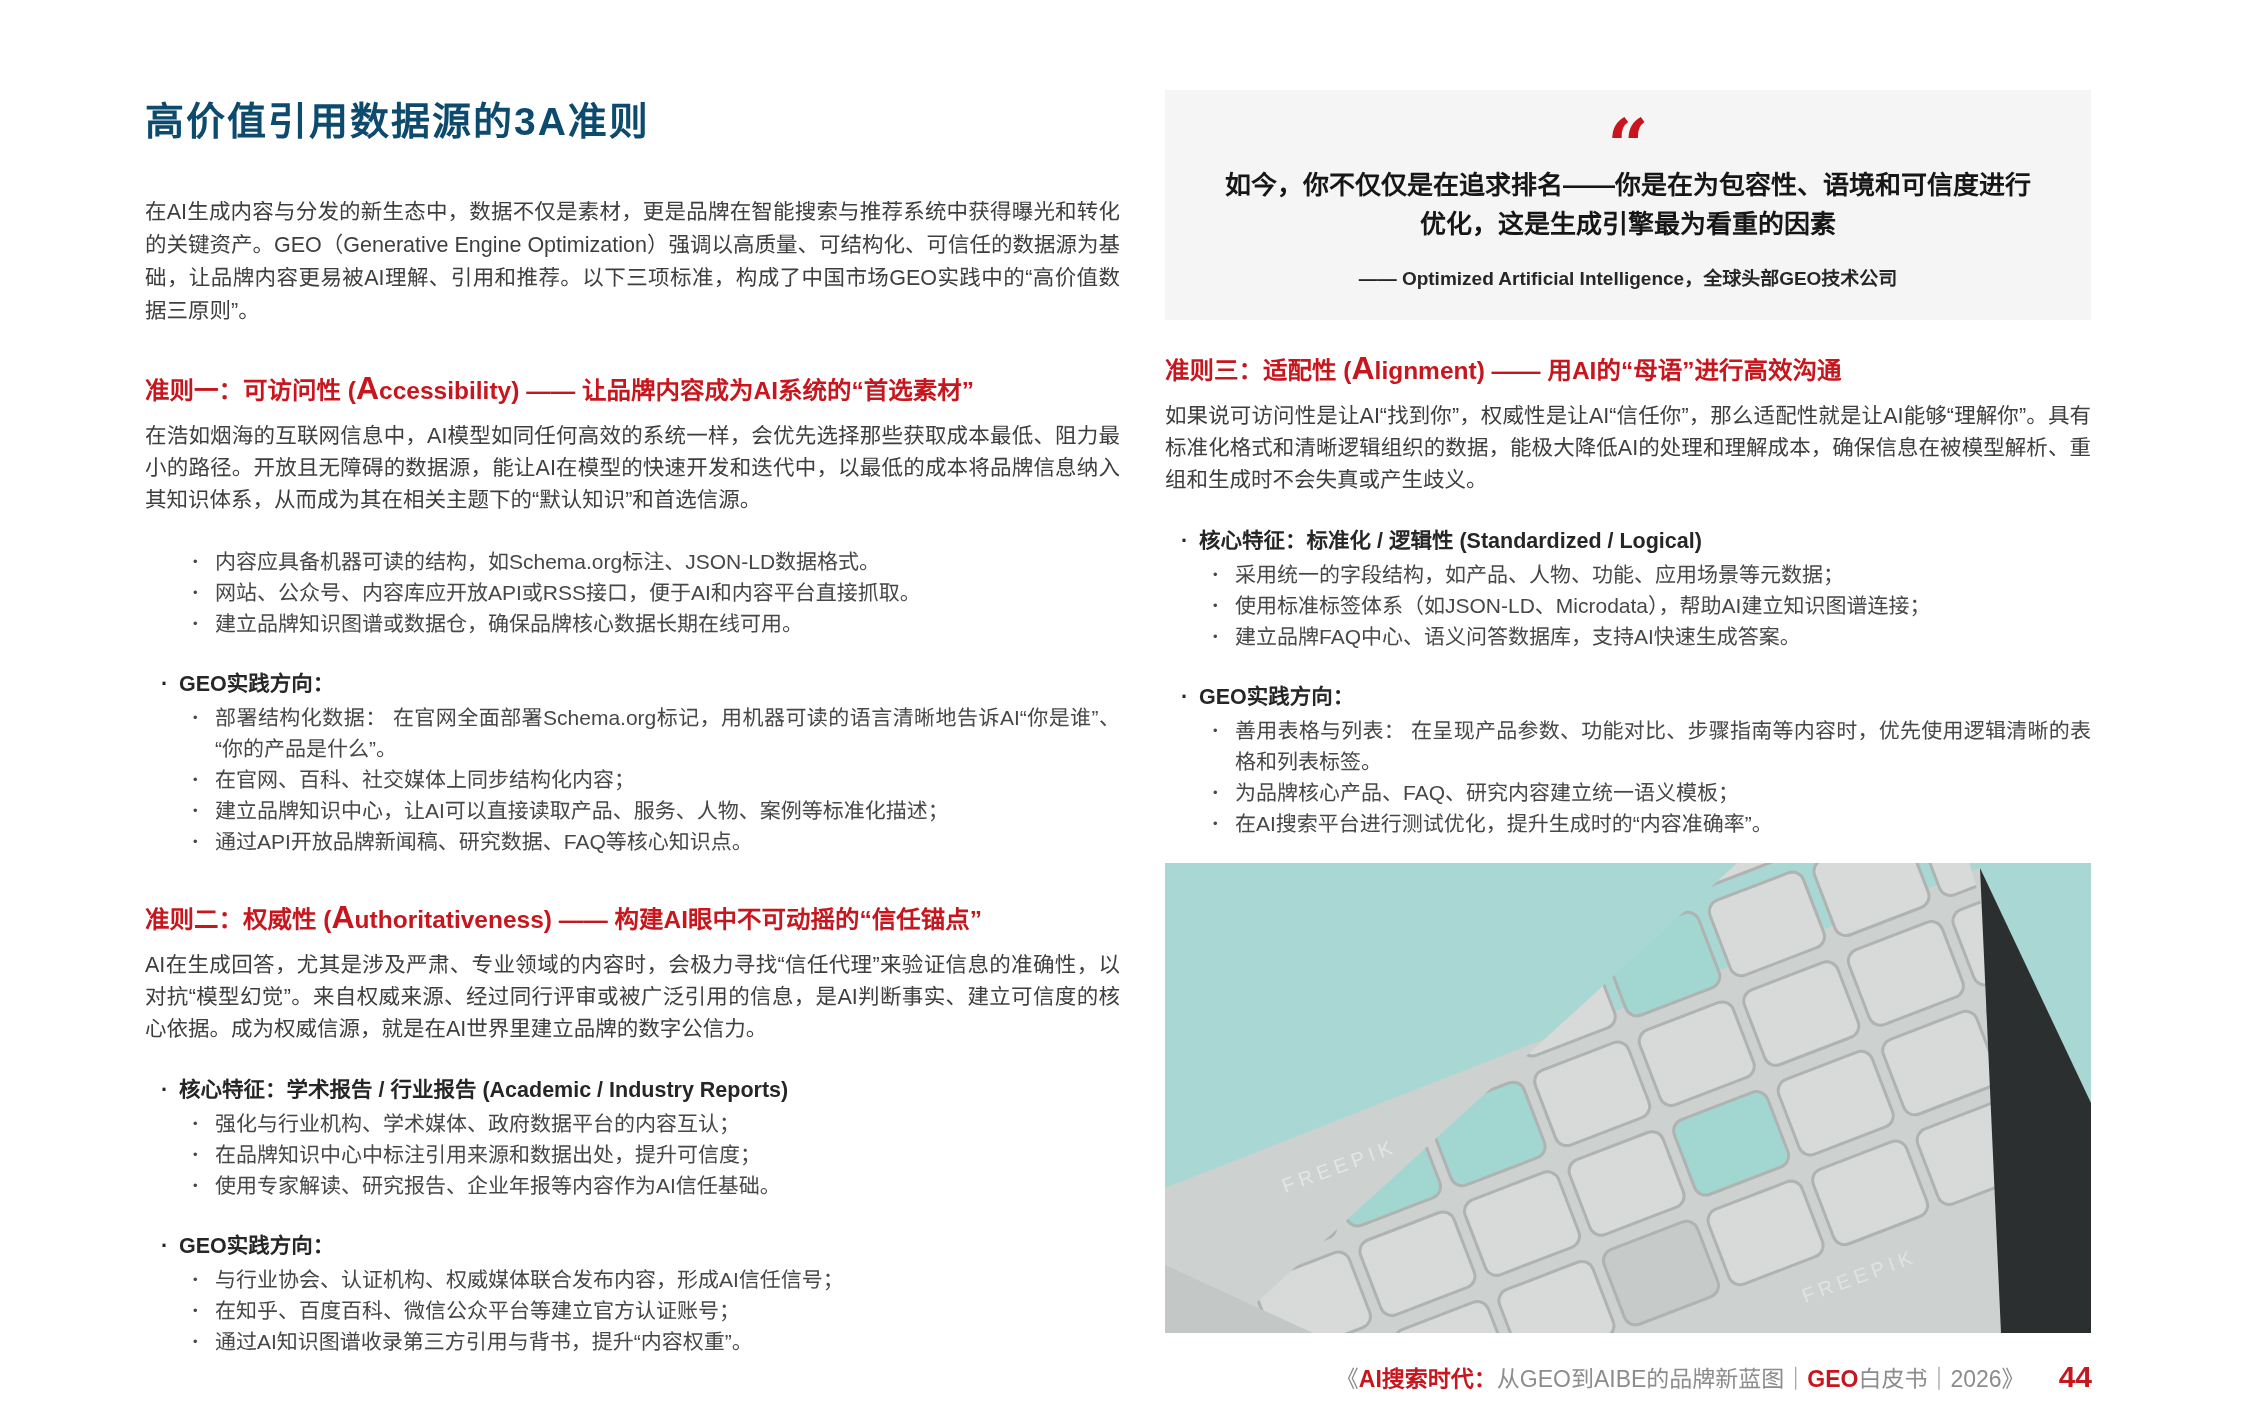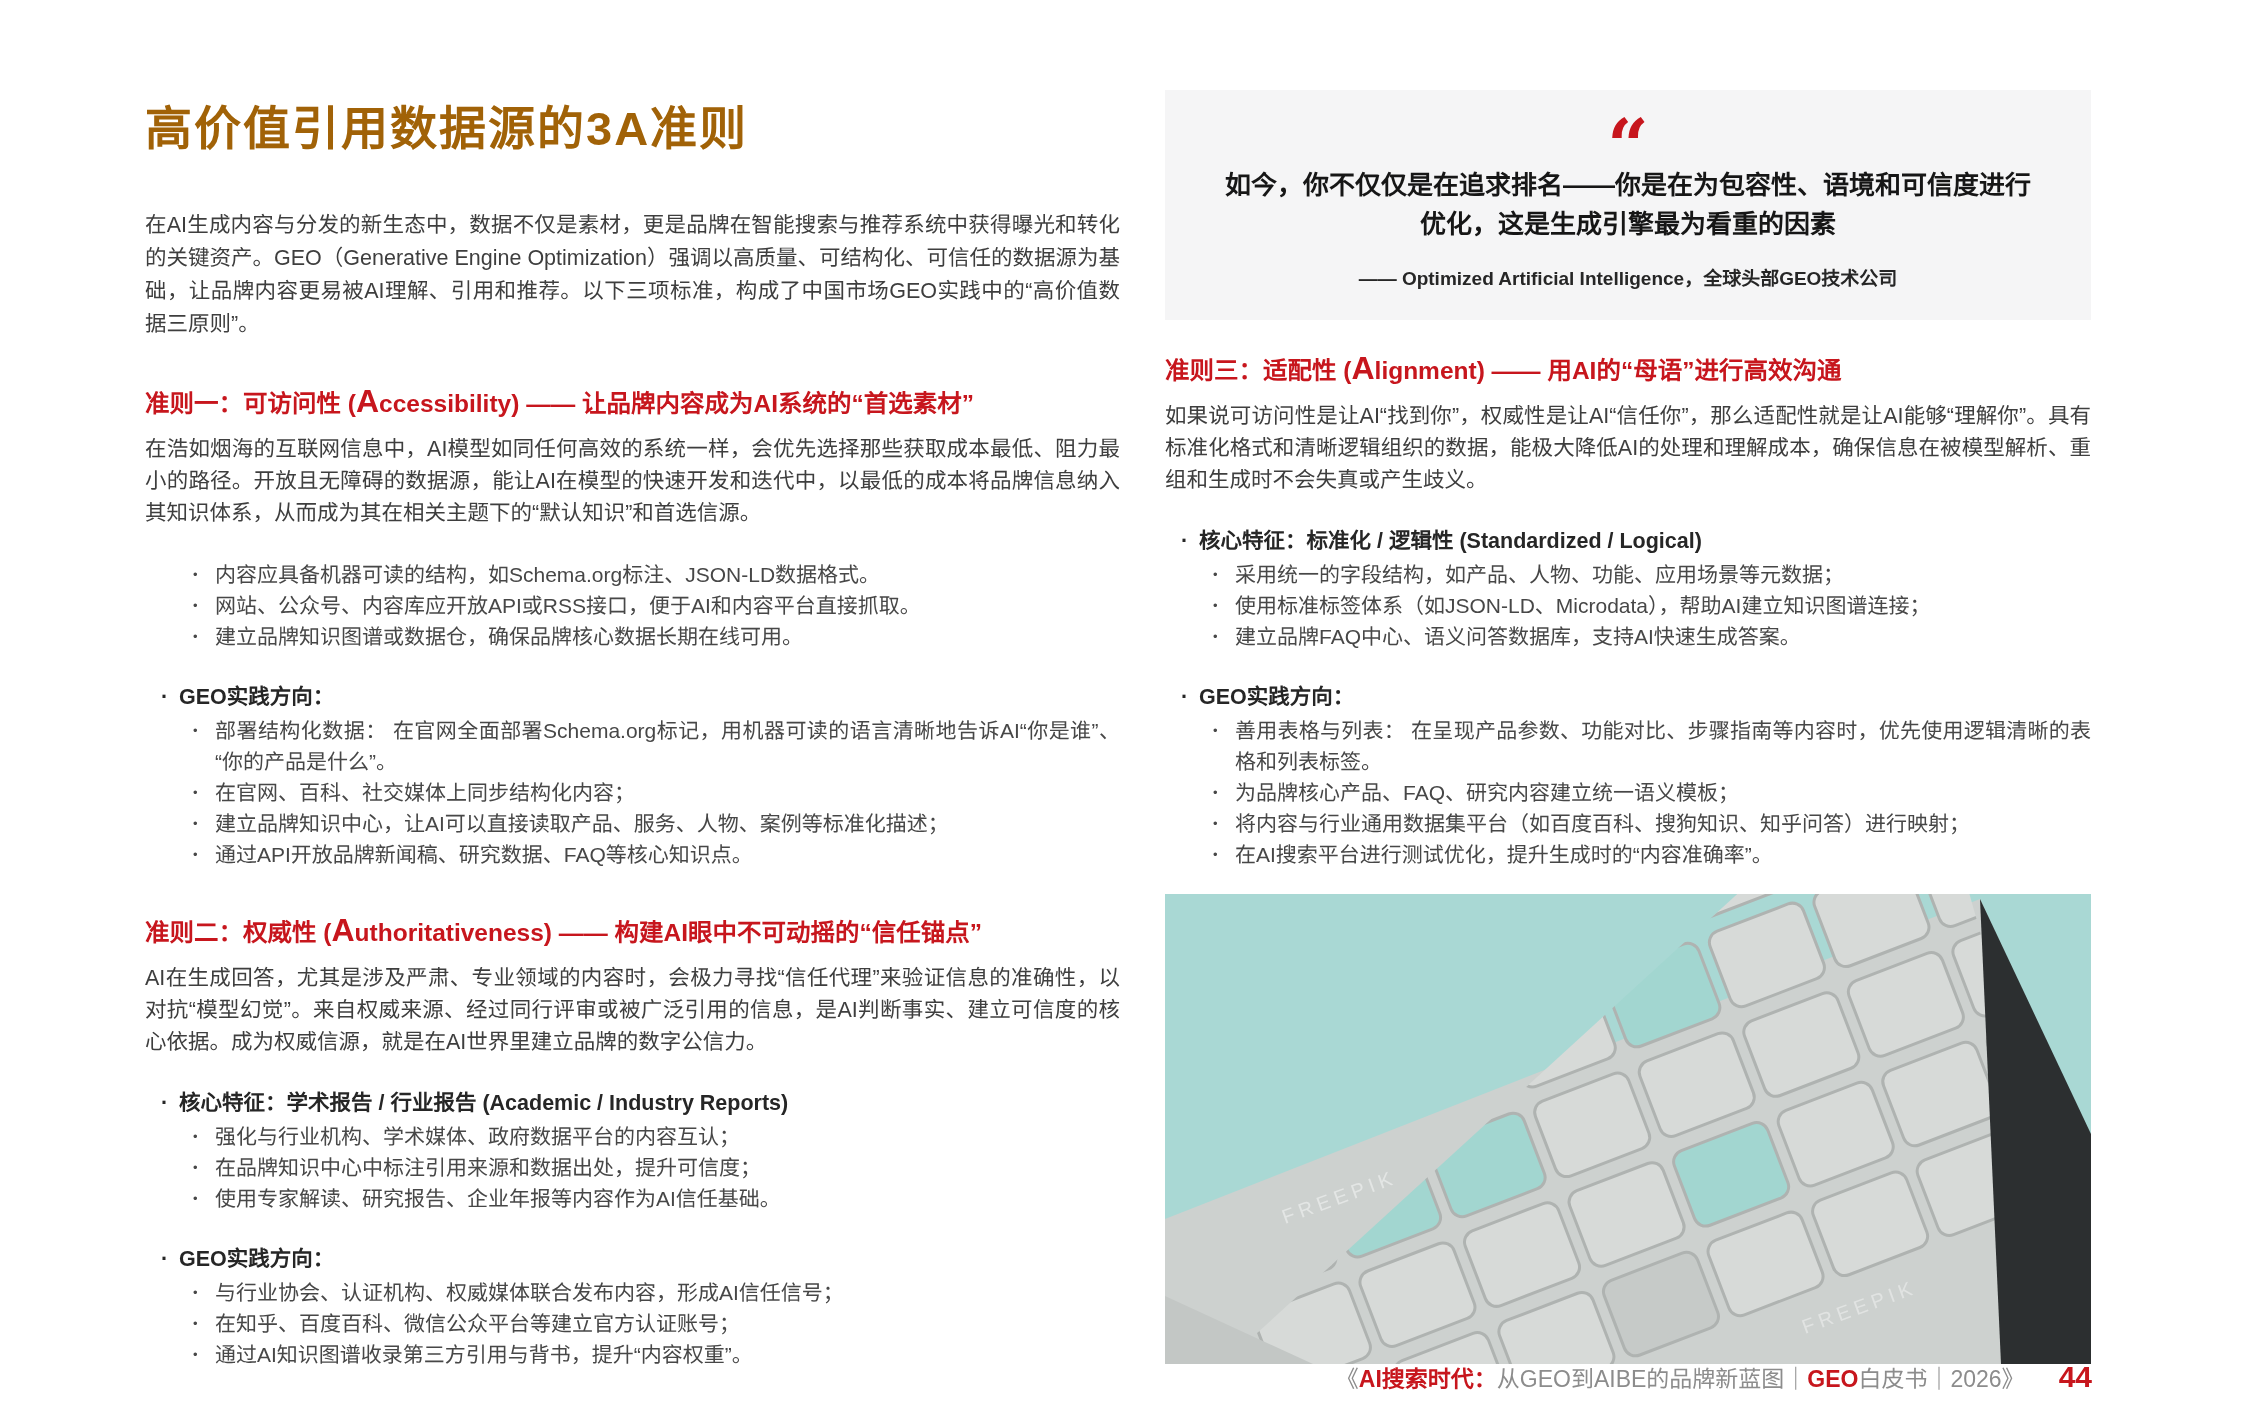--- a/index.html
+++ b/index.html
@@ -5,21 +5,21 @@
   html,body{margin:0;padding:0;}
   body{
     width:2244px;height:1420px;position:relative;overflow:hidden;
     background:#ffffff;
     font-family:"Liberation Sans","DejaVu Sans",sans-serif;
     color:#3e3e3e;
   }
   .col-left{position:absolute;left:145px;top:90px;width:975px;}
   .col-right{position:absolute;left:1165px;top:90px;width:926px;}
 
-  .page-title{font-size:47px;font-weight:700;color:#a16207;margin:0 0 50px 0;letter-spacing:2px;}
+  .page-title{font-size:39px;font-weight:700;color:#0c4a6e;margin:0 0 50px 0;letter-spacing:2px;}
 
   .intro{font-size:21.5px;line-height:33px;text-align:justify;margin:0;color:#3e3e3e;}
 
   .p-heading{font-size:24.5px;line-height:34px;font-weight:700;color:#C7161D;margin:44px 0 12px 0;}
   .p-heading .cap{font-size:32px;line-height:1;}
   .col-right .p-heading.first{margin-top:32px;}
 
   .p-body{font-size:21.5px;line-height:32px;text-align:justify;margin:0;color:#3e3e3e;}
 
   .group{margin-top:30px;padding-left:12px;}
@@ -117,21 +117,20 @@
         <li>使用标准标签体系（如JSON-LD、Microdata），帮助AI建立知识图谱连接；</li>
         <li>建立品牌FAQ中心、语义问答数据库，支持AI快速生成答案。</li>
       </ul>
     </div>
 
     <div class="group">
       <div class="g-label">GEO实践方向：</div>
       <ul class="items">
         <li>善用表格与列表： 在呈现产品参数、功能对比、步骤指南等内容时，优先使用逻辑清晰的表格和列表标签。</li>
         <li>为品牌核心产品、FAQ、研究内容建立统一语义模板；</li>
-        <li>将内容与行业通用数据集平台（如百度百科、搜狗知识、知乎问答）进行映射；</li>
         <li>在AI搜索平台进行测试优化，提升生成时的“内容准确率”。</li>
       </ul>
     </div>
   </section>
 
   <div class="photo-wrap">
     <svg width="926" height="470" viewBox="0 0 926 470" xmlns="http://www.w3.org/2000/svg">
       <defs>
         <clipPath id="faceClip">
           <polygon points="0,325 815,5 868,120 836,470 0,470"></polygon>

